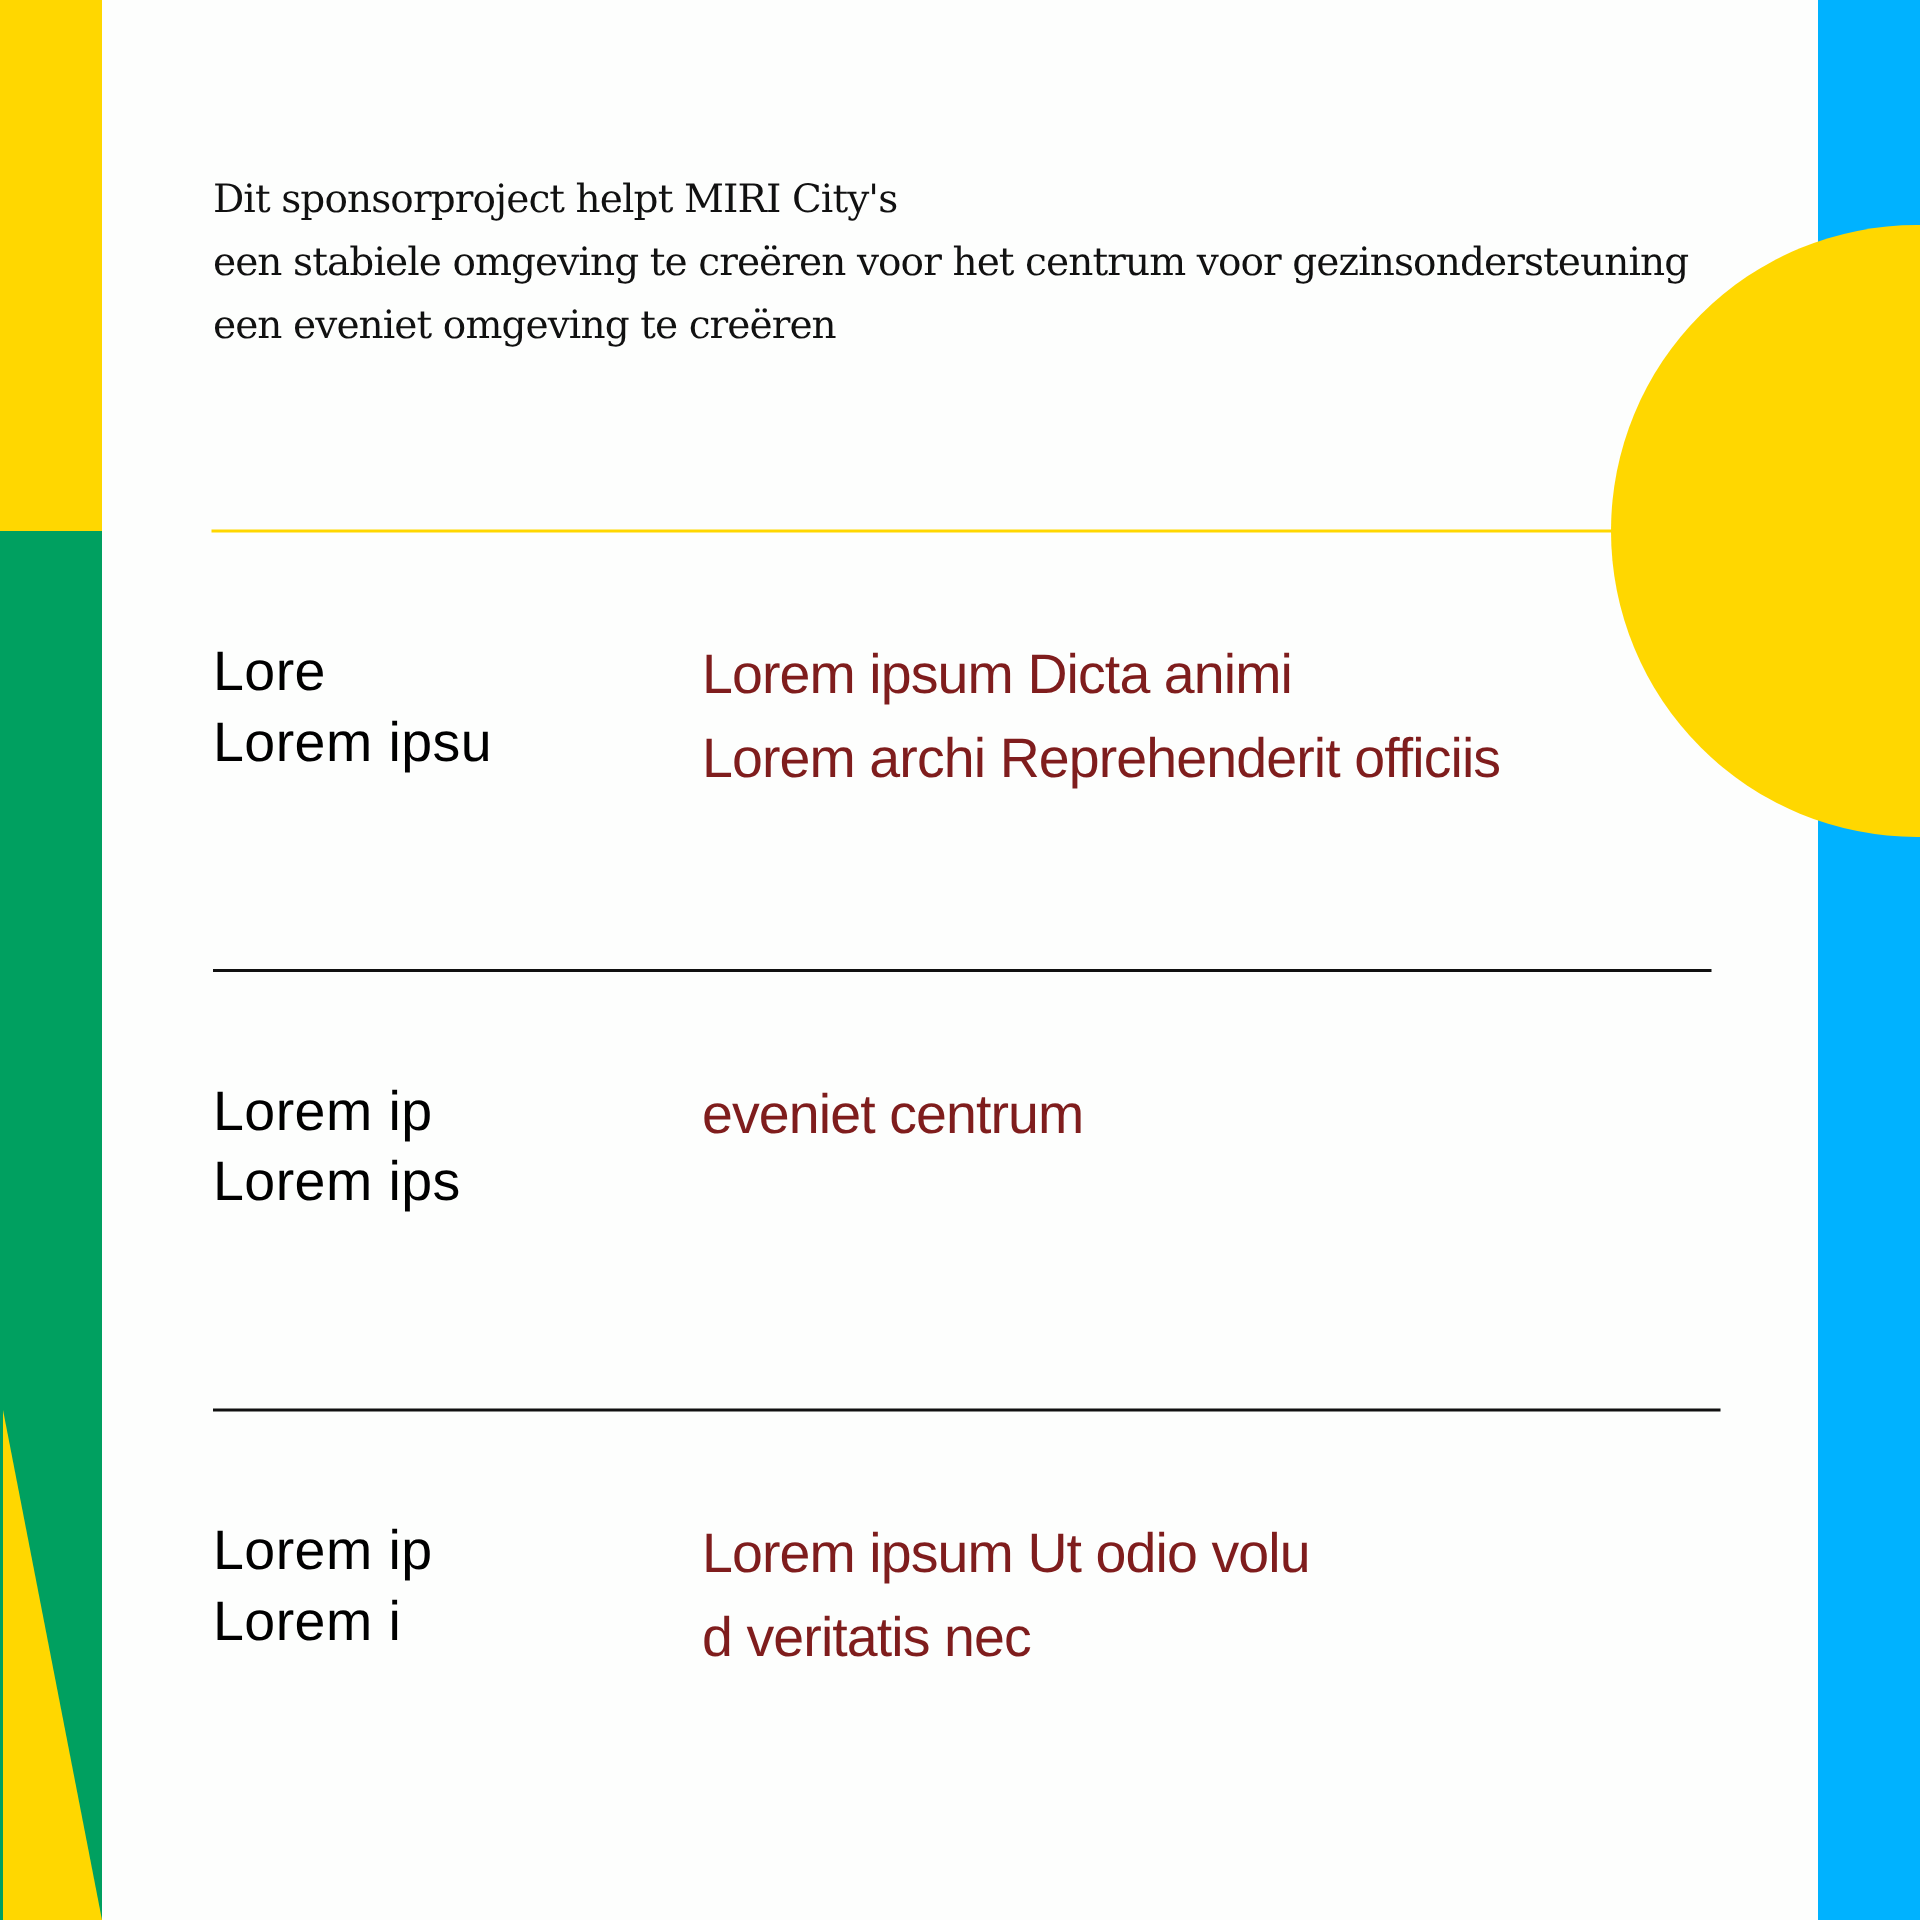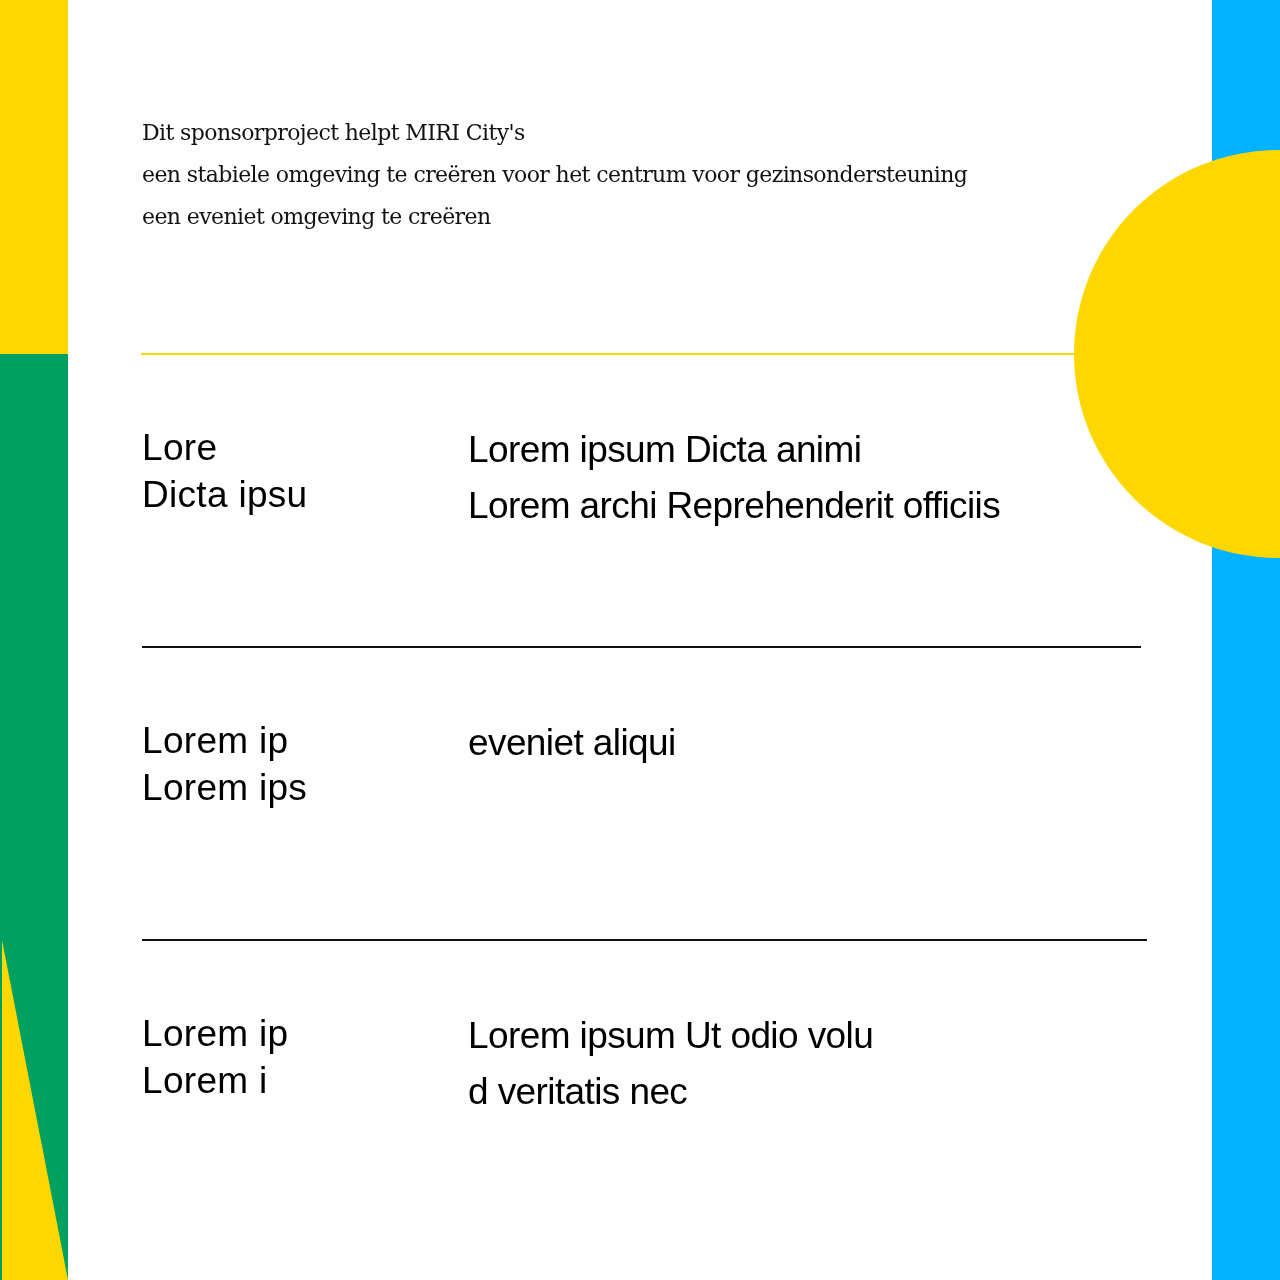--- a/index.html
+++ b/index.html
@@ -13,33 +13,33 @@
   .left-strip-green { position: absolute; left: 0; top: 354px; width: 68px; height: 926px; background: #00a060; }
   .left-triangle { position: absolute; left: 0; top: 940px; width: 68px; height: 340px; }
   .right-strip-blue { position: absolute; left: 1212px; top: 0; width: 68px; height: 1280px; background: #00b2ff; }
   .circle {
     position: absolute; left: 1074px; top: 150px; width: 408px; height: 408px;
     border-radius: 50%; background: #ffd700;
   }
   .intro {
     position: absolute; left: 142px; top: 112px; width: 1100px;
     font-family: "DejaVu Serif", "Liberation Serif", serif;
-    font-size: 22px; line-height: 42px; color: #111;
+    font-size: 26px; line-height: 42px; color: #111;
     letter-spacing: -0.6px; white-space: nowrap;
   }
   .intro div { margin: 0; }
   .yellow-rule { position: absolute; left: 141px; top: 353px; width: 940px; height: 2px; background: #ffd700; }
   .row { position: absolute; left: 142px; width: 1000px; }
   .row-title {
     position: absolute; left: 0; top: 0; width: 300px;
     font-weight: normal; font-size: 37px; line-height: 47px; letter-spacing: 0.3px;
   }
   .row-desc {
     position: absolute; left: 326px; top: -2px; width: 640px;
-    font-size: 37px; line-height: 56px; font-weight: normal; color: #000000;
+    font-size: 37px; line-height: 56px; font-weight: normal; color: #7f1d1d;
     letter-spacing: -0.6px;
   }
   .row-desc div, .row-title div { white-space: nowrap; }
   .rule { position: absolute; left: 142px; height: 2px; background: #111; }
 </style>
 </head>
 <body>
 
 <div class="left-strip-yellow"></div>
 <div class="left-strip-green"></div>
@@ -53,37 +53,37 @@
   <div>Dit sponsorproject helpt MIRI City's</div>
   <div>een stabiele omgeving te creëren voor het centrum voor gezinsondersteuning</div>
   <div>een eveniet omgeving te creëren</div>
 </div>
 
 <div class="yellow-rule"></div>
 
 <div class="row" style="top:424px;">
   <div class="row-title">
     <div>Lore</div>
-    <div>Dicta ipsu</div>
+    <div>Lorem ipsu</div>
   </div>
   <div class="row-desc">
     <div>Lorem ipsum Dicta animi</div>
     <div>Lorem archi Reprehenderit officiis</div>
   </div>
 </div>
 
 <div class="rule" style="top:646px; width:999px;"></div>
 
 <div class="row" style="top:717px;">
   <div class="row-title">
     <div>Lorem ip</div>
     <div>Lorem ips</div>
   </div>
   <div class="row-desc">
-    <div>eveniet aliqui</div>
+    <div>eveniet centrum</div>
   </div>
 </div>
 
 <div class="rule" style="top:939px; width:1005px;"></div>
 
 <div class="row" style="top:1010px;">
   <div class="row-title">
     <div>Lorem ip</div>
     <div>Lorem i</div>
   </div>

